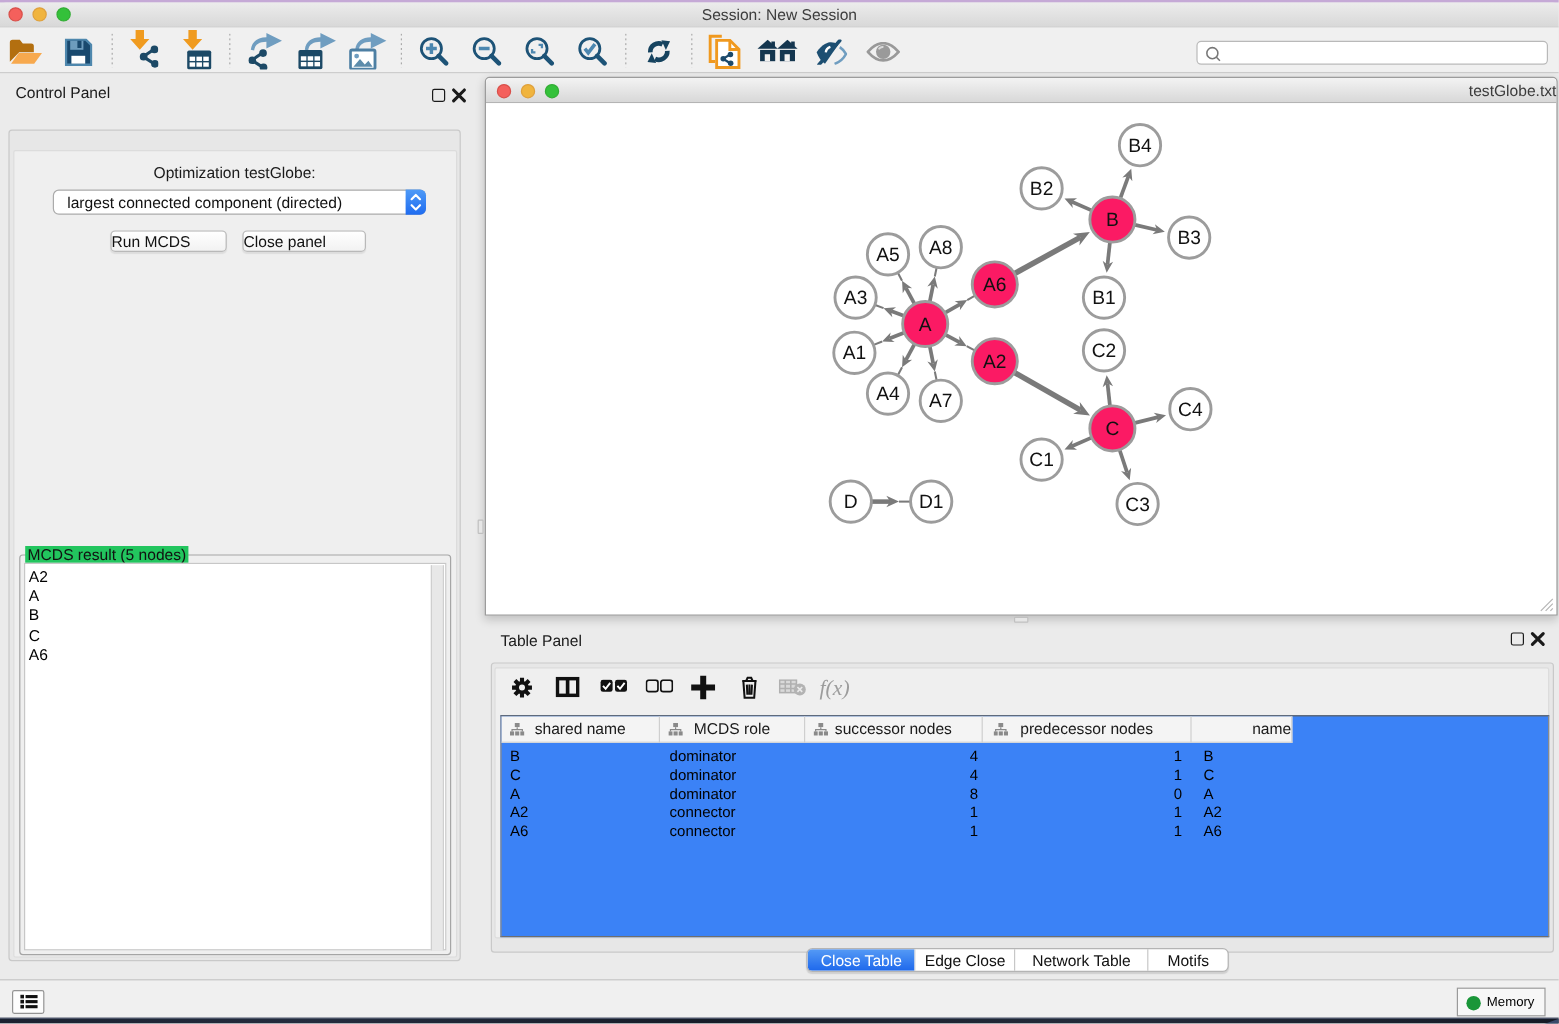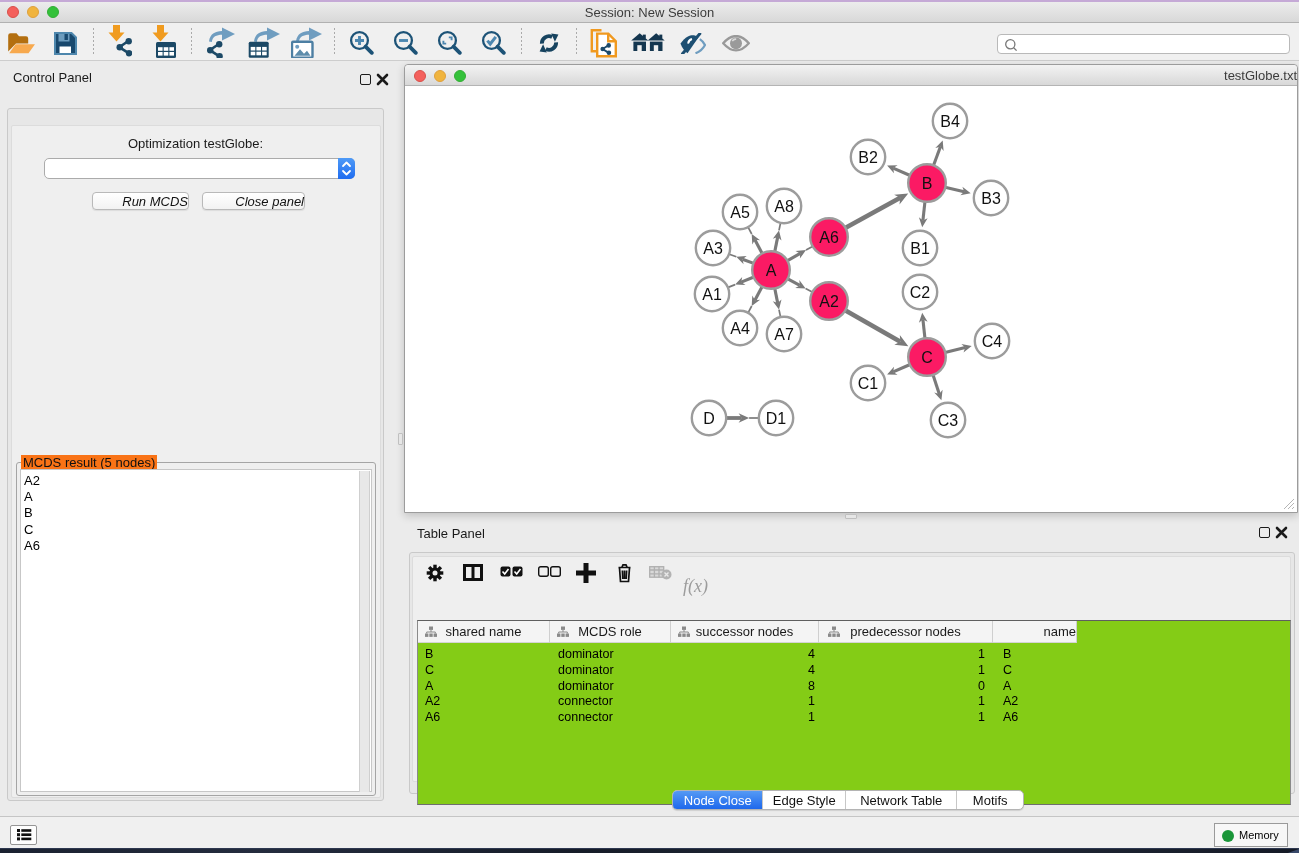--- a/index.html
+++ b/index.html
@@ -20,30 +20,30 @@
 .phead { font-size:13px; color:#1a1a1a; }
 .wicon { width:11px; height:11px; border:1.5px solid #1a1a1a; border-radius:2px; }
 
 .seg { display:flex; height:19px; background:#fff; border:1px solid #b4b4b4; border-radius:5px;
   box-shadow:0 1px 1px rgba(0,0,0,0.12); font-size:13px; color:#111; }
 .seg > div { display:flex; align-items:center; justify-content:center; border-right:1px solid #c7c7c7; }
 .seg > div:last-child { border-right:none; }
 .seg .sel { background:linear-gradient(#559af5,#1e68ec); color:#fff; }
 
 .mbtn { background:linear-gradient(#ffffff,#f2f2f2); border:1px solid #b9b9b9; border-radius:4px;
-  font-size:13px; color:#111; text-align:right; box-shadow:0 1px 1px rgba(0,0,0,0.08);font-style:italic; }
+  font-size:13px; color:#111; text-align:left; box-shadow:0 1px 1px rgba(0,0,0,0.08); }
 
 #gwin { left:404px; top:64px; width:894px; height:449px; background:#fff;
   border:1px solid #9c9c9c; border-radius:4px 4px 0 0; box-shadow:0 3px 8px rgba(0,0,0,0.18); }
 #gwin-tb { left:0; top:0; width:892px; height:21px; background:linear-gradient(#f3f3f3,#d8d8d8);
   border-bottom:1px solid #b4b4b4; border-radius:4px 4px 0 0; }
 #gwin-tb .title { width:100%; text-align:right; font-size:13px; font-weight:normal; color:#3c3c3c; line-height:21px; }
 
-#tbl { left:417px; top:596px; width:874px; height:185px; background:#84cc16;
-  border:1px solid #8a8a8a; border-top:1px solid #5f5f5f; border-bottom:1px solid #6e6e6e;margin-top:24px; }
+#tbl { left:417px; top:596px; width:874px; height:185px; background:#3b82f6;
+  border:1px solid #8a8a8a; border-top:1px solid #5f5f5f; border-bottom:1px solid #6e6e6e; }
 .th { font-size:13px; color:#1a1a1a; position:absolute; top:0; height:22px; line-height:22px;
   border-right:1px solid #cfcfcf; text-align:center; }
 .td { font-size:12.5px; color:#000; position:absolute; height:16px; line-height:16px; }
 #statusbar { left:0; top:816px; width:1299px; height:32px; background:#f0f0f0; border-top:1px solid #c5c5c5; }
 #deskstrip { left:0; top:848px; width:1299px; height:5px; border-top:1px solid #2e3850;
   background:linear-gradient(90deg,#1a2130 0%,#242c3e 20%,#161c28 45%,#232b3a 70%,#151a26 100%); }
 </style></head>
 <body>
 <div class="abs" id="deskstrip-top"></div>
 <div class="abs" id="titlebar">
@@ -203,32 +203,33 @@
   <div class="abs phead" style="left:13px;top:9px;">Control Panel</div>
   <div class="abs wicon" style="left:360px;top:13px;"></div>
   <svg class="abs" style="left:376px;top:12px;" width="13" height="13" viewBox="0 0 13 13">
       <path d="M2 2 L11 11 M11 2 L2 11" stroke="#1a1a1a" stroke-width="2.6" stroke-linecap="round"></path>
     </svg>
   <div class="abs" style="left:7px;top:47px;width:377px;height:693px;background:#e7e7e7;border:1px solid #c9c9c9;border-radius:3px;"></div>
     <div class="abs" style="left:10.5px;top:63.5px;width:370px;height:673px;background:#efefef;border:1px solid #dcdcdc;border-radius:2px;"></div>
   <div class="abs" style="left:0;top:75px;width:391px;text-align:center;font-size:13px;color:#1a1a1a;">Optimization testGlobe:</div>
 
   <div class="abs" style="left:44px;top:97px;width:311px;height:21px;background:#fff;border:1px solid #ababab;border-radius:5px;">
+    <div style="font-size:13px;color:#111;line-height:19px;padding-left:11px;">largest connected component (directed)</div>
     <div class="abs" style="right:-1px;top:-1px;width:17px;height:21px;background:linear-gradient(#4e9af7,#1f6cf0);border-radius:0 5px 5px 0;">
       <svg width="17" height="21" viewBox="0 0 17 21">
           <path d="M5 8 L8.5 4.5 L12 8" fill="none" stroke="#fff" stroke-width="1.8" stroke-linecap="round" stroke-linejoin="round"></path>
           <path d="M5 13 L8.5 16.5 L12 13" fill="none" stroke="#fff" stroke-width="1.8" stroke-linecap="round" stroke-linejoin="round"></path>
         </svg>
     </div>
   </div>
   <div class="abs mbtn" style="left:92px;top:131px;width:97px;height:18px;line-height:17px;">Run MCDS</div>
   <div class="abs mbtn" style="left:202px;top:131px;width:103px;height:18px;line-height:17px;">Close panel</div>
 
   <div class="abs" style="left:16px;top:401px;width:360px;height:334px;border:1px solid #a5a5a5;border-radius:3px;"></div>
-  <div class="abs" style="left:21px;top:394px;background:#f97316;font-size:13px;color:#111;padding:0 2px;">MCDS result (5 nodes)</div>
+  <div class="abs" style="left:21px;top:394px;background:#22c55e;font-size:13px;color:#111;padding:0 2px;">MCDS result (5 nodes)</div>
   <div class="abs" style="left:20px;top:408px;width:352px;height:323px;background:#fff;border:1px solid #c7c7c7;">
     <div style="font-size:13px;color:#000;padding:3px 0 0 3px;line-height:16.2px;">A2<br>A<br>B<br>C<br>A6</div>
     <div class="abs" style="right:1px;top:1px;width:11px;height:321px;background:#e8e8e8;border-left:1px solid #cfcfcf;border-right:1px solid #cfcfcf;"></div>
   </div>
 </div>
 
 <div class="abs" id="gwin">
   <div class="abs" id="gwin-tb">
     <div class="abs tl" style="left:8.5px;top:4.5px;background:#f4605c;border:0.5px solid #d8504a;"></div>
     <div class="abs tl" style="left:28.5px;top:4.5px;background:#f0b43e;border:0.5px solid #dfa03c;"></div>
@@ -387,21 +388,21 @@
     </g>
   </svg>
 <svg class="abs" style="left:649px;top:566px;" width="23" height="14" viewBox="0 0 23 14">
     <g stroke="#b0b0b0" fill="none" stroke-width="1.3">
       <rect x="0.7" y="0.7" width="14" height="10.5" fill="#d9d9d9"></rect>
       <path d="M0.7 4 h14 M0.7 7.8 h14 M5.4 0.7 v10.5 M10 0.7 v10.5"></path>
     </g>
     <circle cx="17.5" cy="8.5" r="5" fill="#b3b3b3"></circle>
     <path d="M15.5 6.5 l4 4 m0 -4 l-4 4" stroke="#e9e9e9" stroke-width="1.4"></path>
   </svg>
-<div class="abs" style="left:683px;top:576px;font-family:'Liberation Serif',serif;font-style:italic;font-size:18px;color:#9c9c9c;"><i>f(x)</i></div>
+<div class="abs" style="left:683px;top:563px;font-family:'Liberation Serif',serif;font-style:italic;font-size:18px;color:#9c9c9c;"><i>f(x)</i></div>
 <div class="abs" id="tbl">
   <div class="abs" style="left:0;top:0;width:659px;height:22px;background:#f4f4f4;border-bottom:1px solid #d4d4d4;"></div>
   <div class="th" style="left:0;width:132px;">shared name</div>
   <div class="th" style="left:132px;width:121px;">MCDS role</div>
   <div class="th" style="left:253px;width:148px;">successor nodes</div>
   <div class="th" style="left:401px;width:174px;">predecessor nodes</div>
   <div class="th" style="left:575px;width:84px;text-align:right;">name</div>
   <svg class="abs" style="left:7px;top:5px;" width="12" height="12" viewBox="0 0 12 12">
       <g fill="#8a8a8a">
         <rect x="4" y="0.5" width="4" height="3.4"></rect>
@@ -458,22 +459,22 @@
 <div class="td" style="left:317px;top:72.3px;width:80px;text-align:right;">1</div>
 <div class="td" style="left:487px;top:72.3px;width:80px;text-align:right;">1</div>
 <div class="td" style="left:585px;top:72.3px;">A2</div>
 <div class="td" style="left:7px;top:88.0px;">A6</div>
 <div class="td" style="left:140px;top:88.0px;">connector</div>
 <div class="td" style="left:317px;top:88.0px;width:80px;text-align:right;">1</div>
 <div class="td" style="left:487px;top:88.0px;width:80px;text-align:right;">1</div>
 <div class="td" style="left:585px;top:88.0px;">A6</div>
 </div>
 <div class="abs seg" style="left:672px;top:790px;width:352px;height:20px;font-size:13px;">
-  <div class="sel" style="width:91px;border-radius:4px 0 0 4px;">Node Close</div>
-  <div style="width:83px;">Edge Style</div>
+  <div class="sel" style="width:91px;border-radius:4px 0 0 4px;">Close Table</div>
+  <div style="width:83px;">Edge Close</div>
   <div style="width:112px;">Network Table</div>
   <div style="width:66px;">Motifs</div>
 </div>
 
 <div class="abs" id="statusbar">
   <div class="abs" style="left:9.5px;top:8px;width:27px;height:19.5px;background:#fdfdfd;border:1px solid #949494;border-radius:2px;">
     <svg width="25" height="17" viewBox="0 0 25 17">
         <g fill="#111">
           <rect x="6" y="3" width="3" height="3"></rect>
           <rect x="10.3" y="3.2" width="10" height="2.6"></rect>

